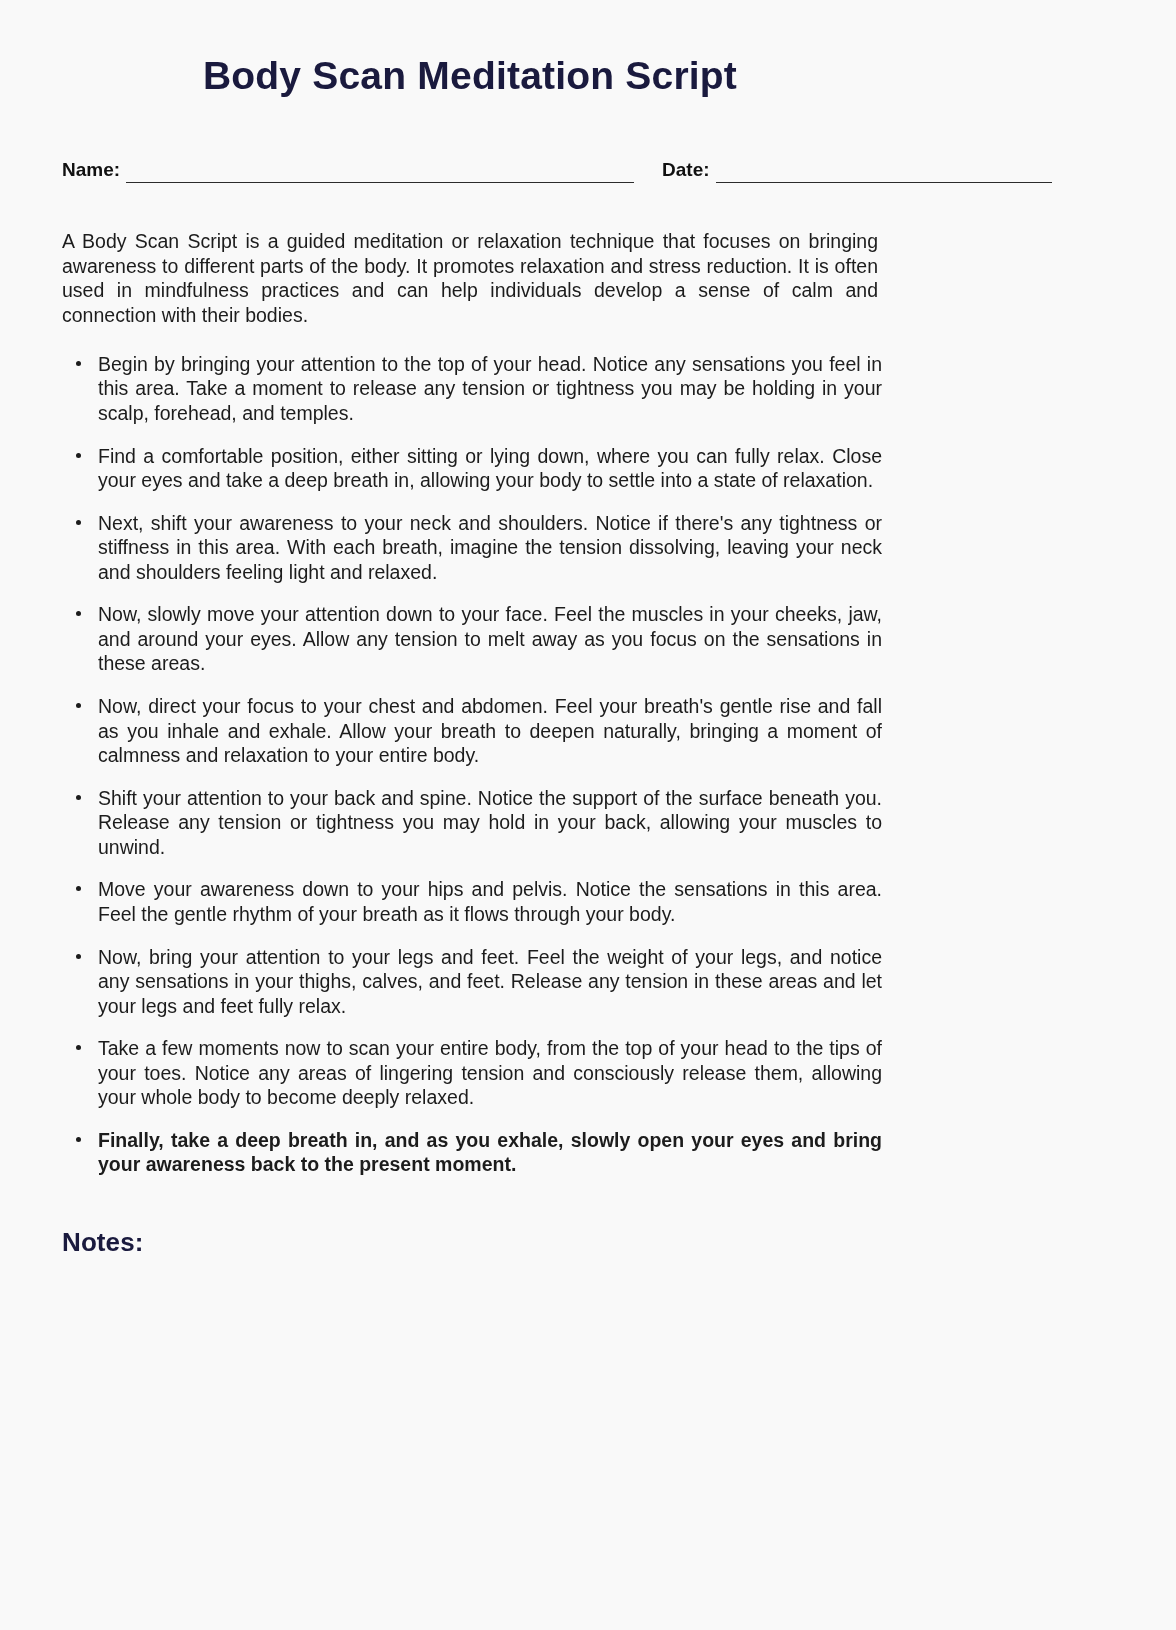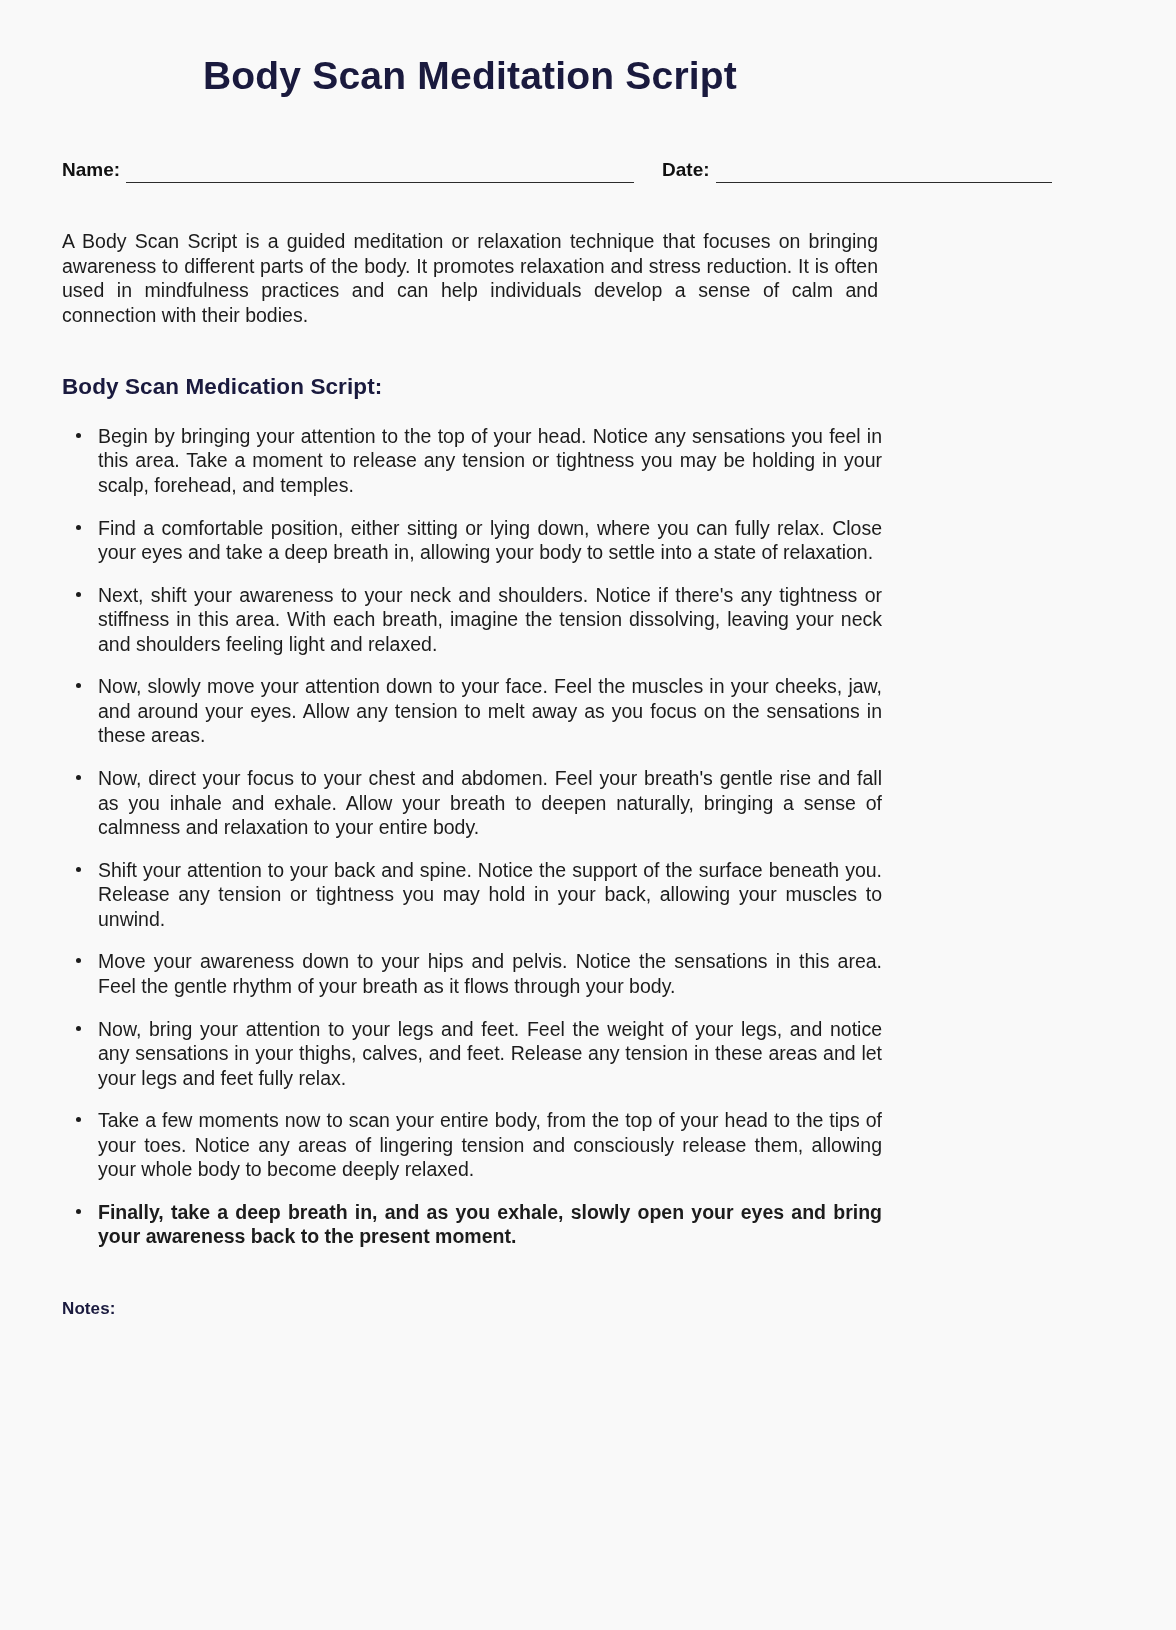--- a/index.html
+++ b/index.html
@@ -105,21 +105,21 @@
     width: 5px;
     height: 5px;
     background: #1c1c1c;
     border-radius: 50%;
     display: block;
   }
 
   
   .notes-heading {
     margin: 50px 58px 4px 62px;
-    font-size: 17px;
+    font-size: 26px;
     font-weight: bold;
     color: #1a1a3e;
     letter-spacing: 0.1px;
   }
   .notes-area {
     margin: 0 58px 0 62px;
     height: 230px;
   }
 </style>
 </head>
@@ -135,42 +135,41 @@
       <span class="field-rule"></span>
     </div>
     <div class="field field-date">
       <span class="field-label">Date:</span>
       <span class="field-rule"></span>
     </div>
   </div>
 
   <p class="intro">A Body Scan Script is a guided meditation or relaxation technique that focuses on bringing awareness to different parts of the body. It promotes relaxation and stress reduction. It is often used in mindfulness practices and can help individuals develop a sense of calm and connection with their bodies.</p>
 
-  <h2 class="section-heading">Body Scan Medication Script:</h2>
 
   <ul class="script-list">
     <li class="script-item">
       <span class="bullet"></span>
       <span>Begin by bringing your attention to the top of your head. Notice any sensations you feel in this area. Take a moment to release any tension or tightness you may be holding in your scalp, forehead, and temples.</span>
     </li>
     <li class="script-item">
       <span class="bullet"></span>
       <span>Find a comfortable position, either sitting or lying down, where you can fully relax. Close your eyes and take a deep breath in, allowing your body to settle into a state of relaxation.</span>
     </li>
     <li class="script-item">
       <span class="bullet"></span>
       <span>Next, shift your awareness to your neck and shoulders. Notice if there's any tightness or stiffness in this area. With each breath, imagine the tension dissolving, leaving your neck and shoulders feeling light and relaxed.</span>
     </li>
     <li class="script-item">
       <span class="bullet"></span>
       <span>Now, slowly move your attention down to your face. Feel the muscles in your cheeks, jaw, and around your eyes. Allow any tension to melt away as you focus on the sensations in these areas.</span>
     </li>
     <li class="script-item">
       <span class="bullet"></span>
-      <span>Now, direct your focus to your chest and abdomen. Feel your breath's gentle rise and fall as you inhale and exhale. Allow your breath to deepen naturally, bringing a sense of calmness and relaxation to your entire body.</span>
+      <span>Now, direct your focus to your chest and abdomen. Feel your breath's gentle rise and fall as you inhale and exhale. Allow your breath to deepen naturally, bringing a moment of calmness and relaxation to your entire body.</span>
     </li>
     <li class="script-item">
       <span class="bullet"></span>
       <span>Shift your attention to your back and spine. Notice the support of the surface beneath you. Release any tension or tightness you may hold in your back, allowing your muscles to unwind.</span>
     </li>
     <li class="script-item">
       <span class="bullet"></span>
       <span>Move your awareness down to your hips and pelvis. Notice the sensations in this area. Feel the gentle rhythm of your breath as it flows through your body.</span>
     </li>
     <li class="script-item">

